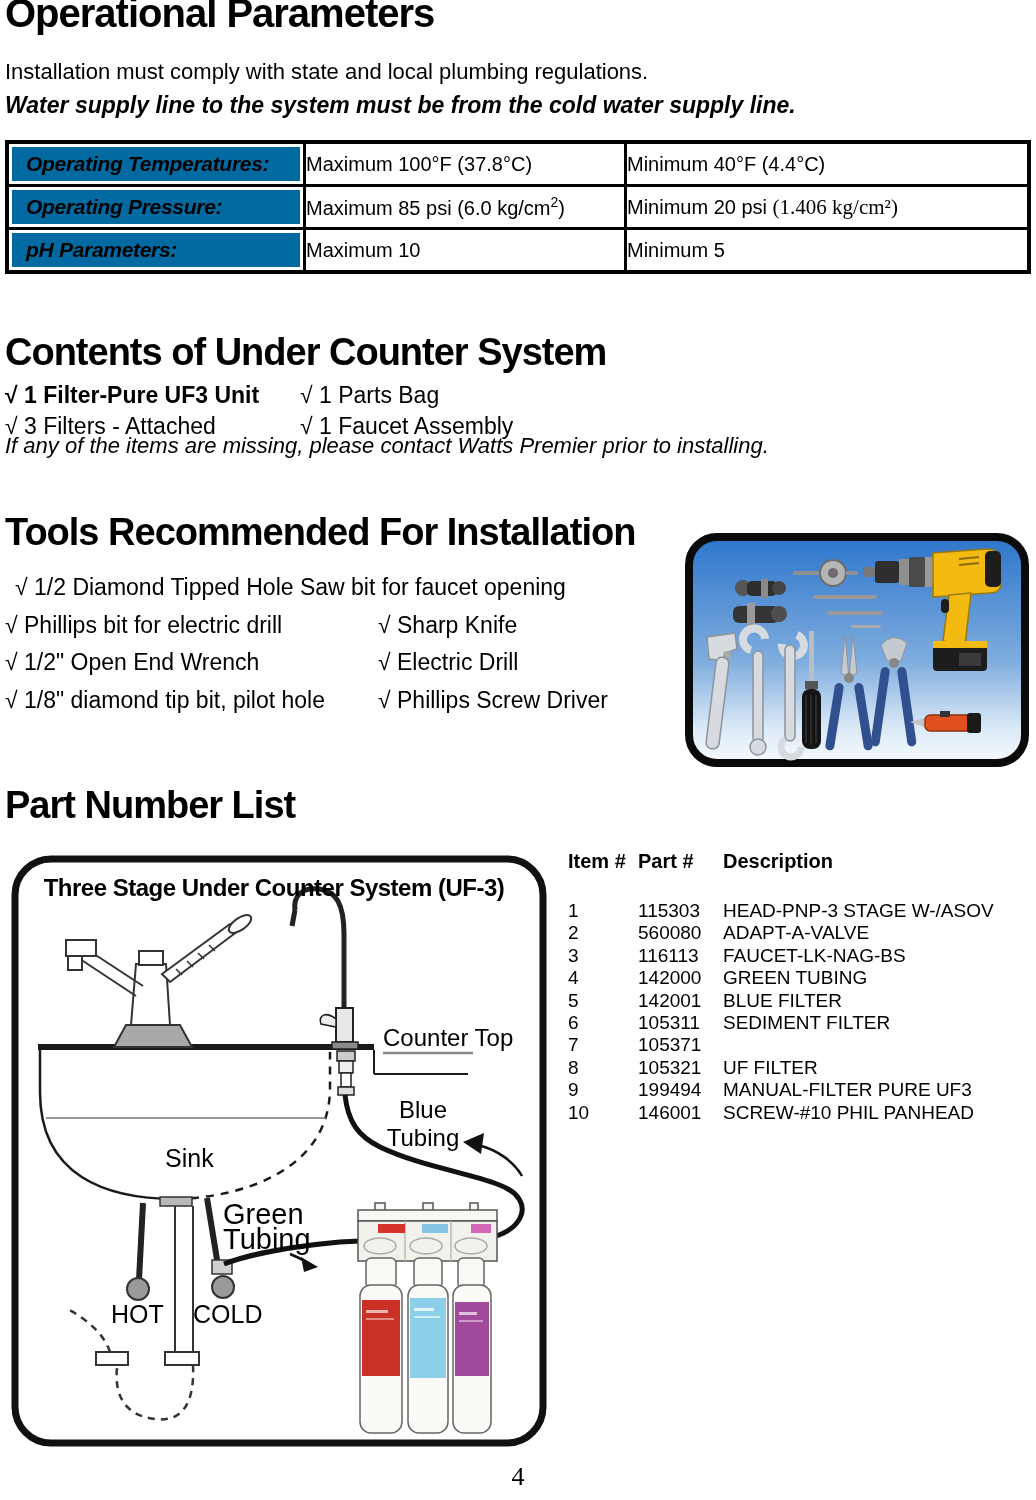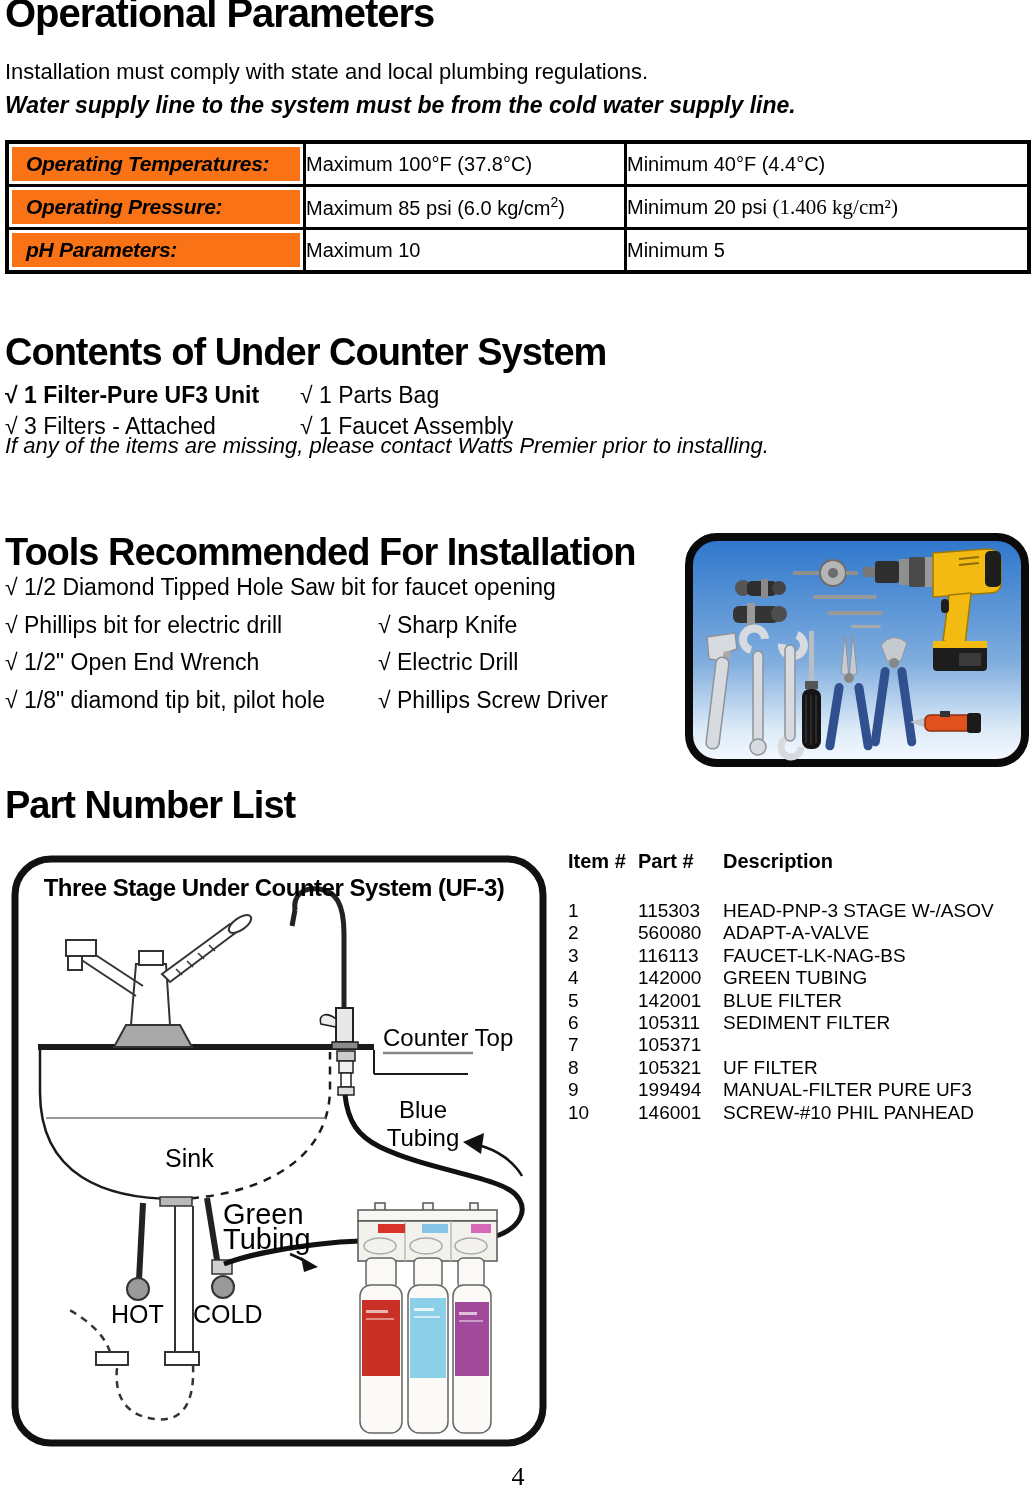--- a/index.html
+++ b/index.html
@@ -10,21 +10,21 @@
   .body-text{left:5px;font-size:22px;line-height:1.15;}
   .warning{left:5px;font-size:23px;font-weight:bold;font-style:italic;}
   .note{left:5px;font-size:22px;font-style:italic;}
   .list-item{font-size:23px;white-space:nowrap;}
   
   table.op{position:absolute;left:5px;top:140px;border-collapse:collapse;border:4px solid #000;}
   table.op td{border:3px solid #000;height:40px;padding:0;vertical-align:middle;}
   td.c0{width:294px;position:relative;}
   td.c1{width:318px;}
   td.c2{width:400px;}
-  .tlbg{position:absolute;left:3px;right:3px;top:3px;bottom:3px;background:#f97316;display:flex;align-items:center;padding-left:14px;font-weight:bold;font-style:italic;font-size:21px;letter-spacing:-0.3px;}
+  .tlbg{position:absolute;left:3px;right:3px;top:3px;bottom:3px;background:#0369a1;display:flex;align-items:center;padding-left:14px;font-weight:bold;font-style:italic;font-size:21px;letter-spacing:-0.3px;}
   td.tv{padding-left:44px;font-size:20px;white-space:nowrap;}
   td.tv sup{font-size:14px;}
   .serif{font-family:"Liberation Serif",serif;font-size:21px;}
   
   .tools-photo{left:685px;top:533px;width:344px;height:234px;}
   
   .diagram{left:10px;top:854px;width:538px;height:594px;}
   .diagram .title{position:absolute;left:0;right:10px;top:20px;text-align:center;font-size:24px;font-weight:bold;letter-spacing:-0.5px;}
   .dlabel{position:absolute;font-size:25px;white-space:nowrap;}
   .dlabel.small{font-size:29px;}
@@ -70,22 +70,22 @@
 </tbody>
   </table>
 
 <div class="abs h2" style="top:333px;">Contents of Under Counter System</div>
 <div class="abs list-item" style="left:5px;top:382px;font-weight:bold;">√ 1 Filter-Pure UF3 Unit</div>
 <div class="abs list-item" style="left:300px;top:382px;">√ 1 Parts Bag</div>
 <div class="abs list-item" style="left:5px;top:413px;">√ 3 Filters - Attached</div>
 <div class="abs list-item" style="left:300px;top:413px;">√ 1 Faucet Assembly</div>
 <div class="abs note" style="top:433px;">If any of the items are missing, please contact Watts Premier prior to installing.</div>
 
-<div class="abs h2" style="top:513px;margin-top:20px;">Tools Recommended For Installation</div>
-<div class="abs list-item" style="left:5px;top:574px;">√ 1/2 Diamond Tipped Hole Saw bit for faucet opening</div>
+<div class="abs h2" style="top:513px;">Tools Recommended For Installation</div>
+<div class="abs list-item" style="left:15px;top:574px;">√ 1/2 Diamond Tipped Hole Saw bit for faucet opening</div>
 <div class="abs list-item" style="left:5px;top:612px;">√ Phillips bit for electric drill</div>
 <div class="abs list-item" style="left:378px;top:612px;">√ Sharp Knife</div>
 <div class="abs list-item" style="left:5px;top:649px;">√ 1/2" Open End Wrench</div>
 <div class="abs list-item" style="left:378px;top:649px;">√ Electric Drill</div>
 <div class="abs list-item" style="left:5px;top:687px;">√ 1/8" diamond tip bit, pilot hole</div>
 <div class="abs list-item" style="left:378px;top:687px;">√ Phillips Screw Driver</div>
 
 <div class="abs tools-photo">
 <svg width="344" height="234" viewBox="0 0 344 234">
   <defs>

